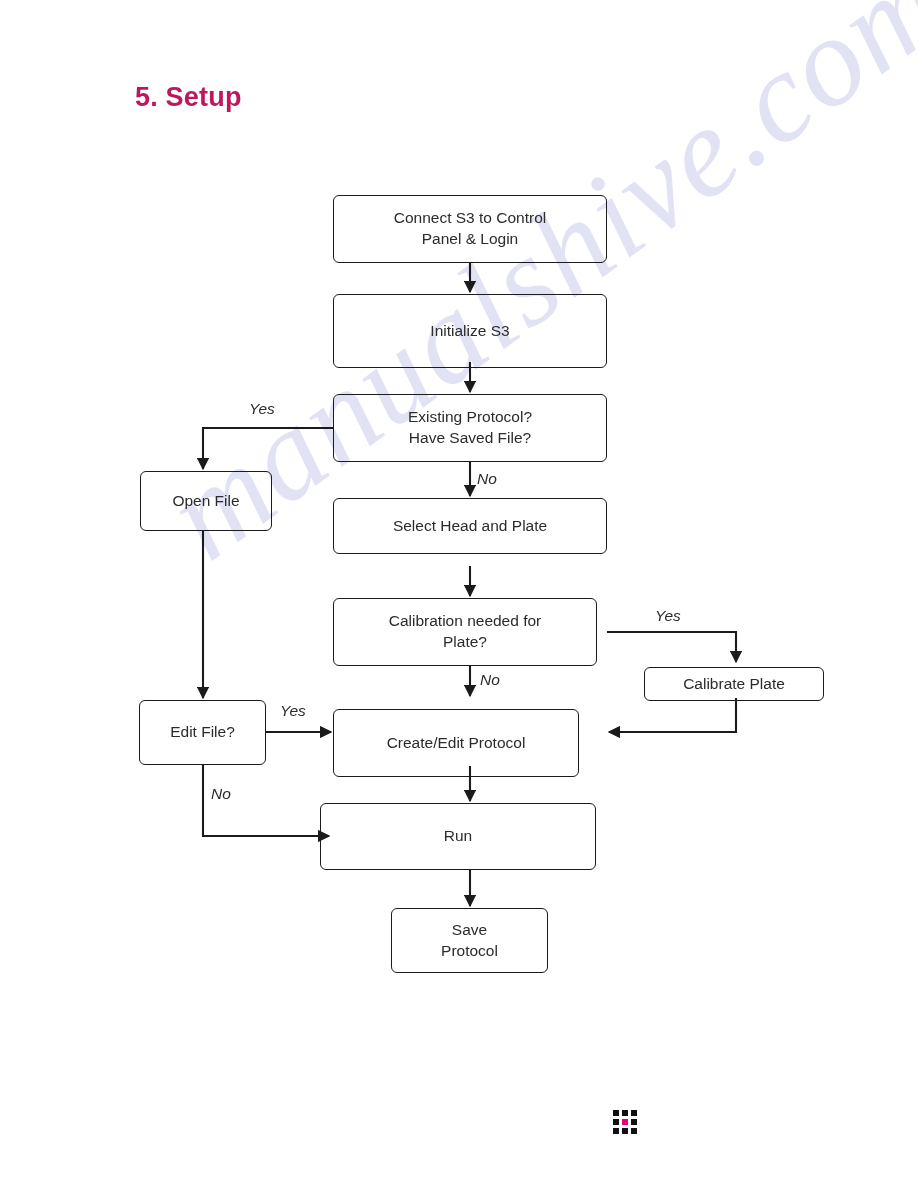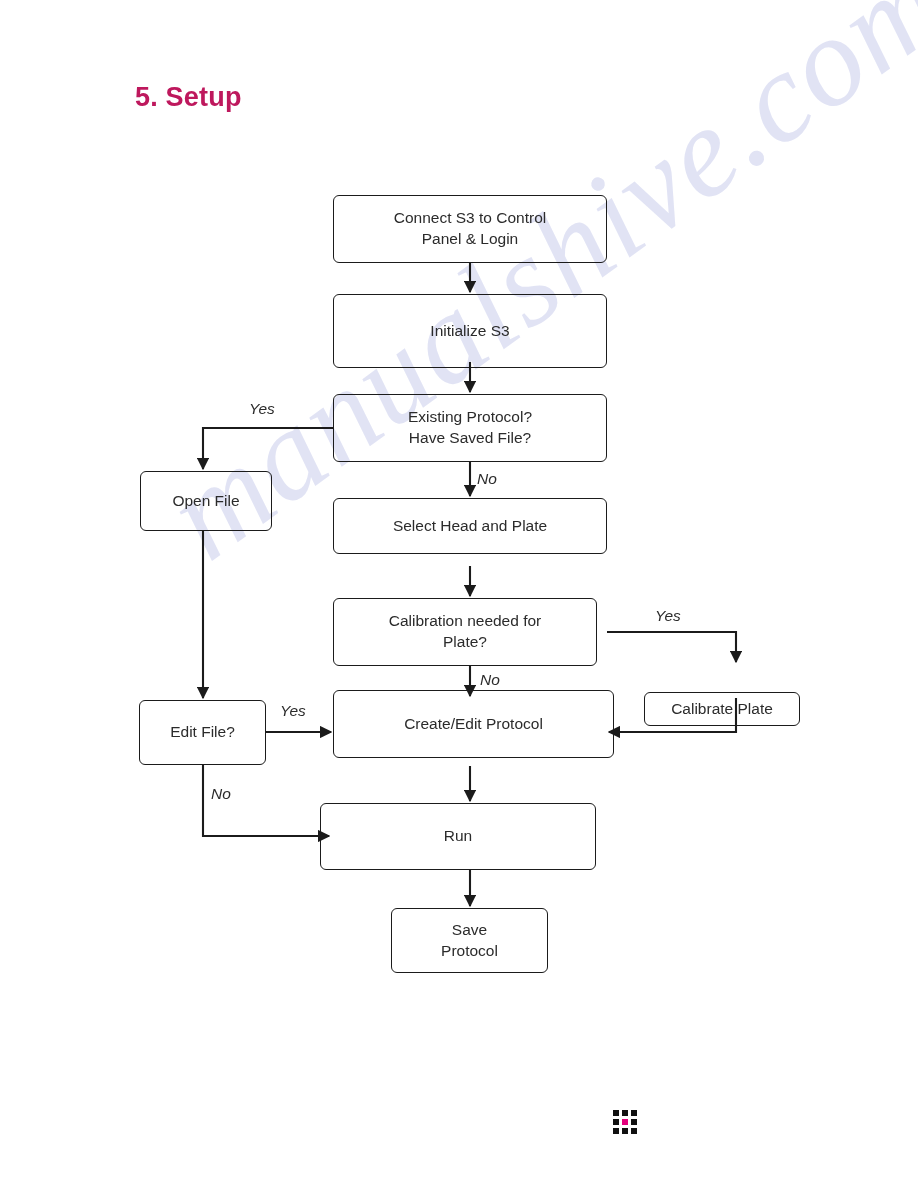--- a/index.html
+++ b/index.html
@@ -197,27 +197,27 @@
       <div class="node" style="left: 140px; top: 471px; width: 132px; height: 60px;">
         <span class="node-label">Open File</span>
       </div>
       <div class="node" style="left: 333px; top: 498px; width: 274px; height: 56px;">
         <span class="node-label">Select Head and Plate</span>
       </div>
       <div class="node" style="left: 333px; top: 598px; width: 264px; height: 68px;">
         <span class="node-label">Calibration needed for
 Plate?</span>
       </div>
-      <div class="node" style="left: 644px; top: 692px; width: 156px; height: 34px;">
+      <div class="node" style="left: 644px; top: 667px; width: 180px; height: 34px;">
         <span class="node-label">Calibrate Plate</span>
       </div>
       <div class="node" style="left: 139px; top: 700px; width: 127px; height: 65px;">
         <span class="node-label">Edit File?</span>
       </div>
-      <div class="node" style="left: 333px; top: 690px; width: 281px; height: 68px;">
+      <div class="node" style="left: 333px; top: 709px; width: 246px; height: 68px;">
         <span class="node-label">Create/Edit Protocol</span>
       </div>
       <div class="node" style="left: 320px; top: 803px; width: 276px; height: 67px; text-align: right;">
         <span class="node-label">Run</span>
       </div>
       <div class="node" style="left: 391px; top: 908px; width: 157px; height: 65px;">
         <span class="node-label">Save
 Protocol</span>
       </div>
     </div>

